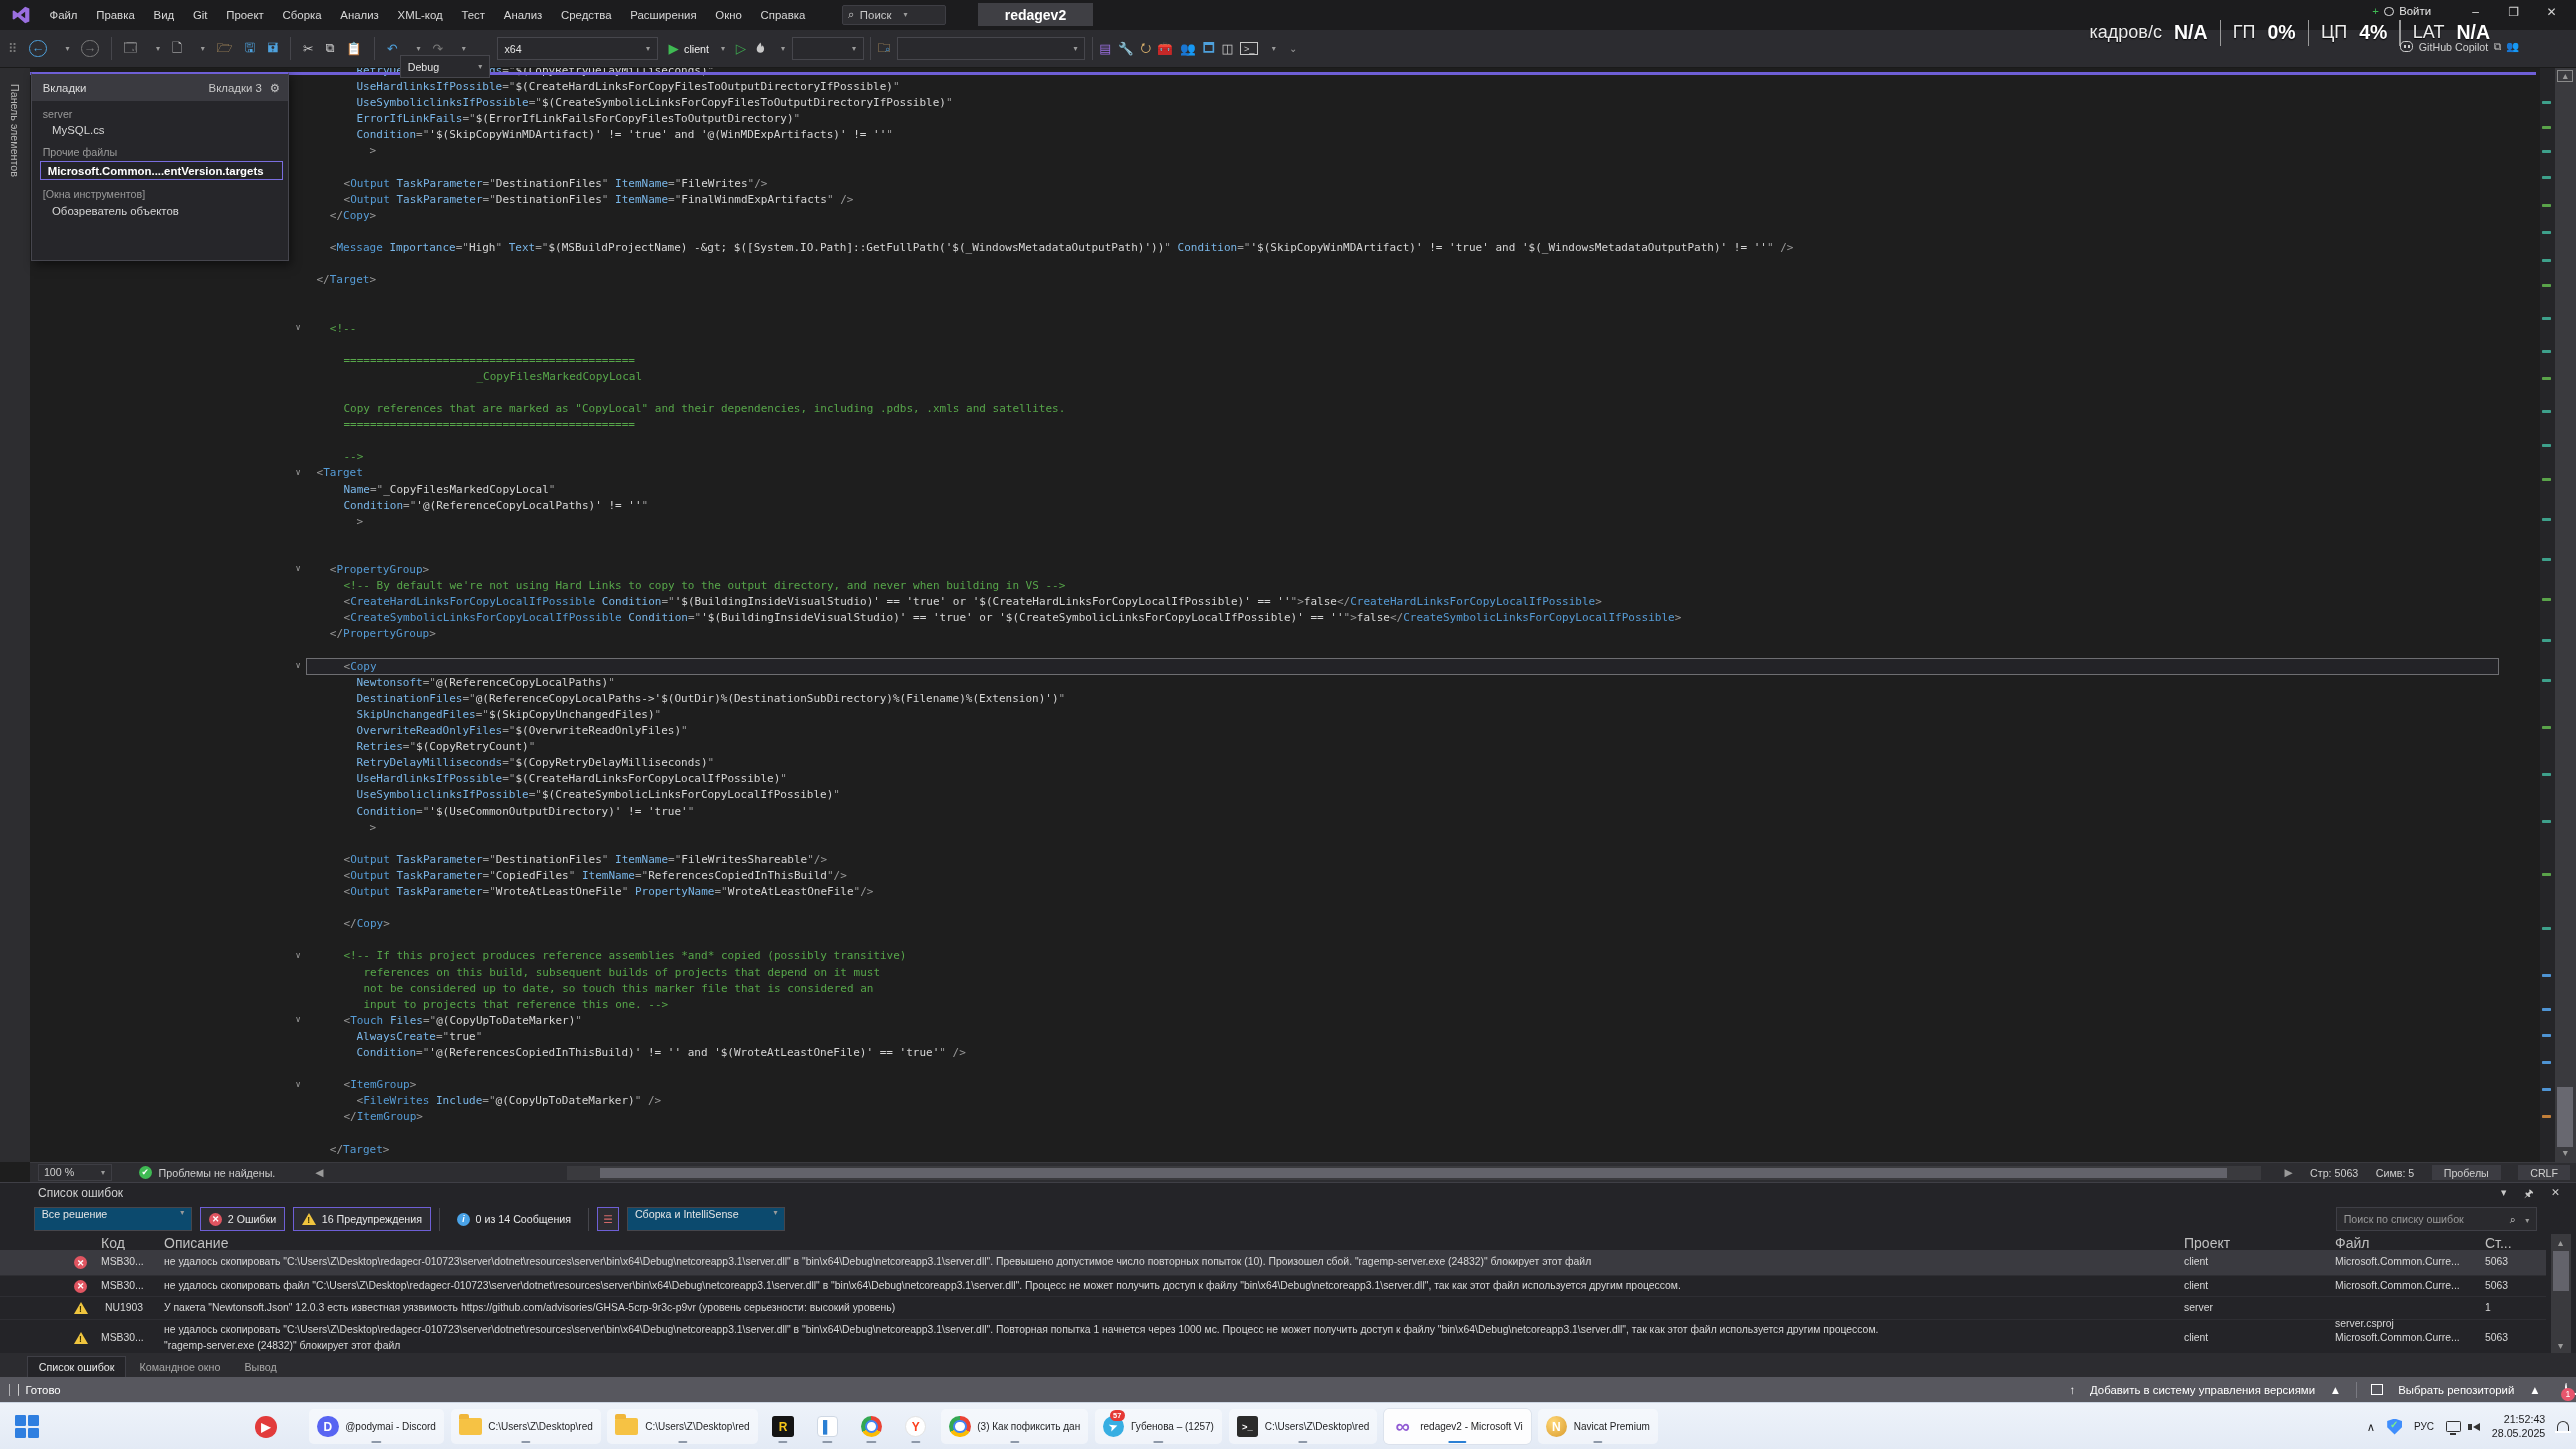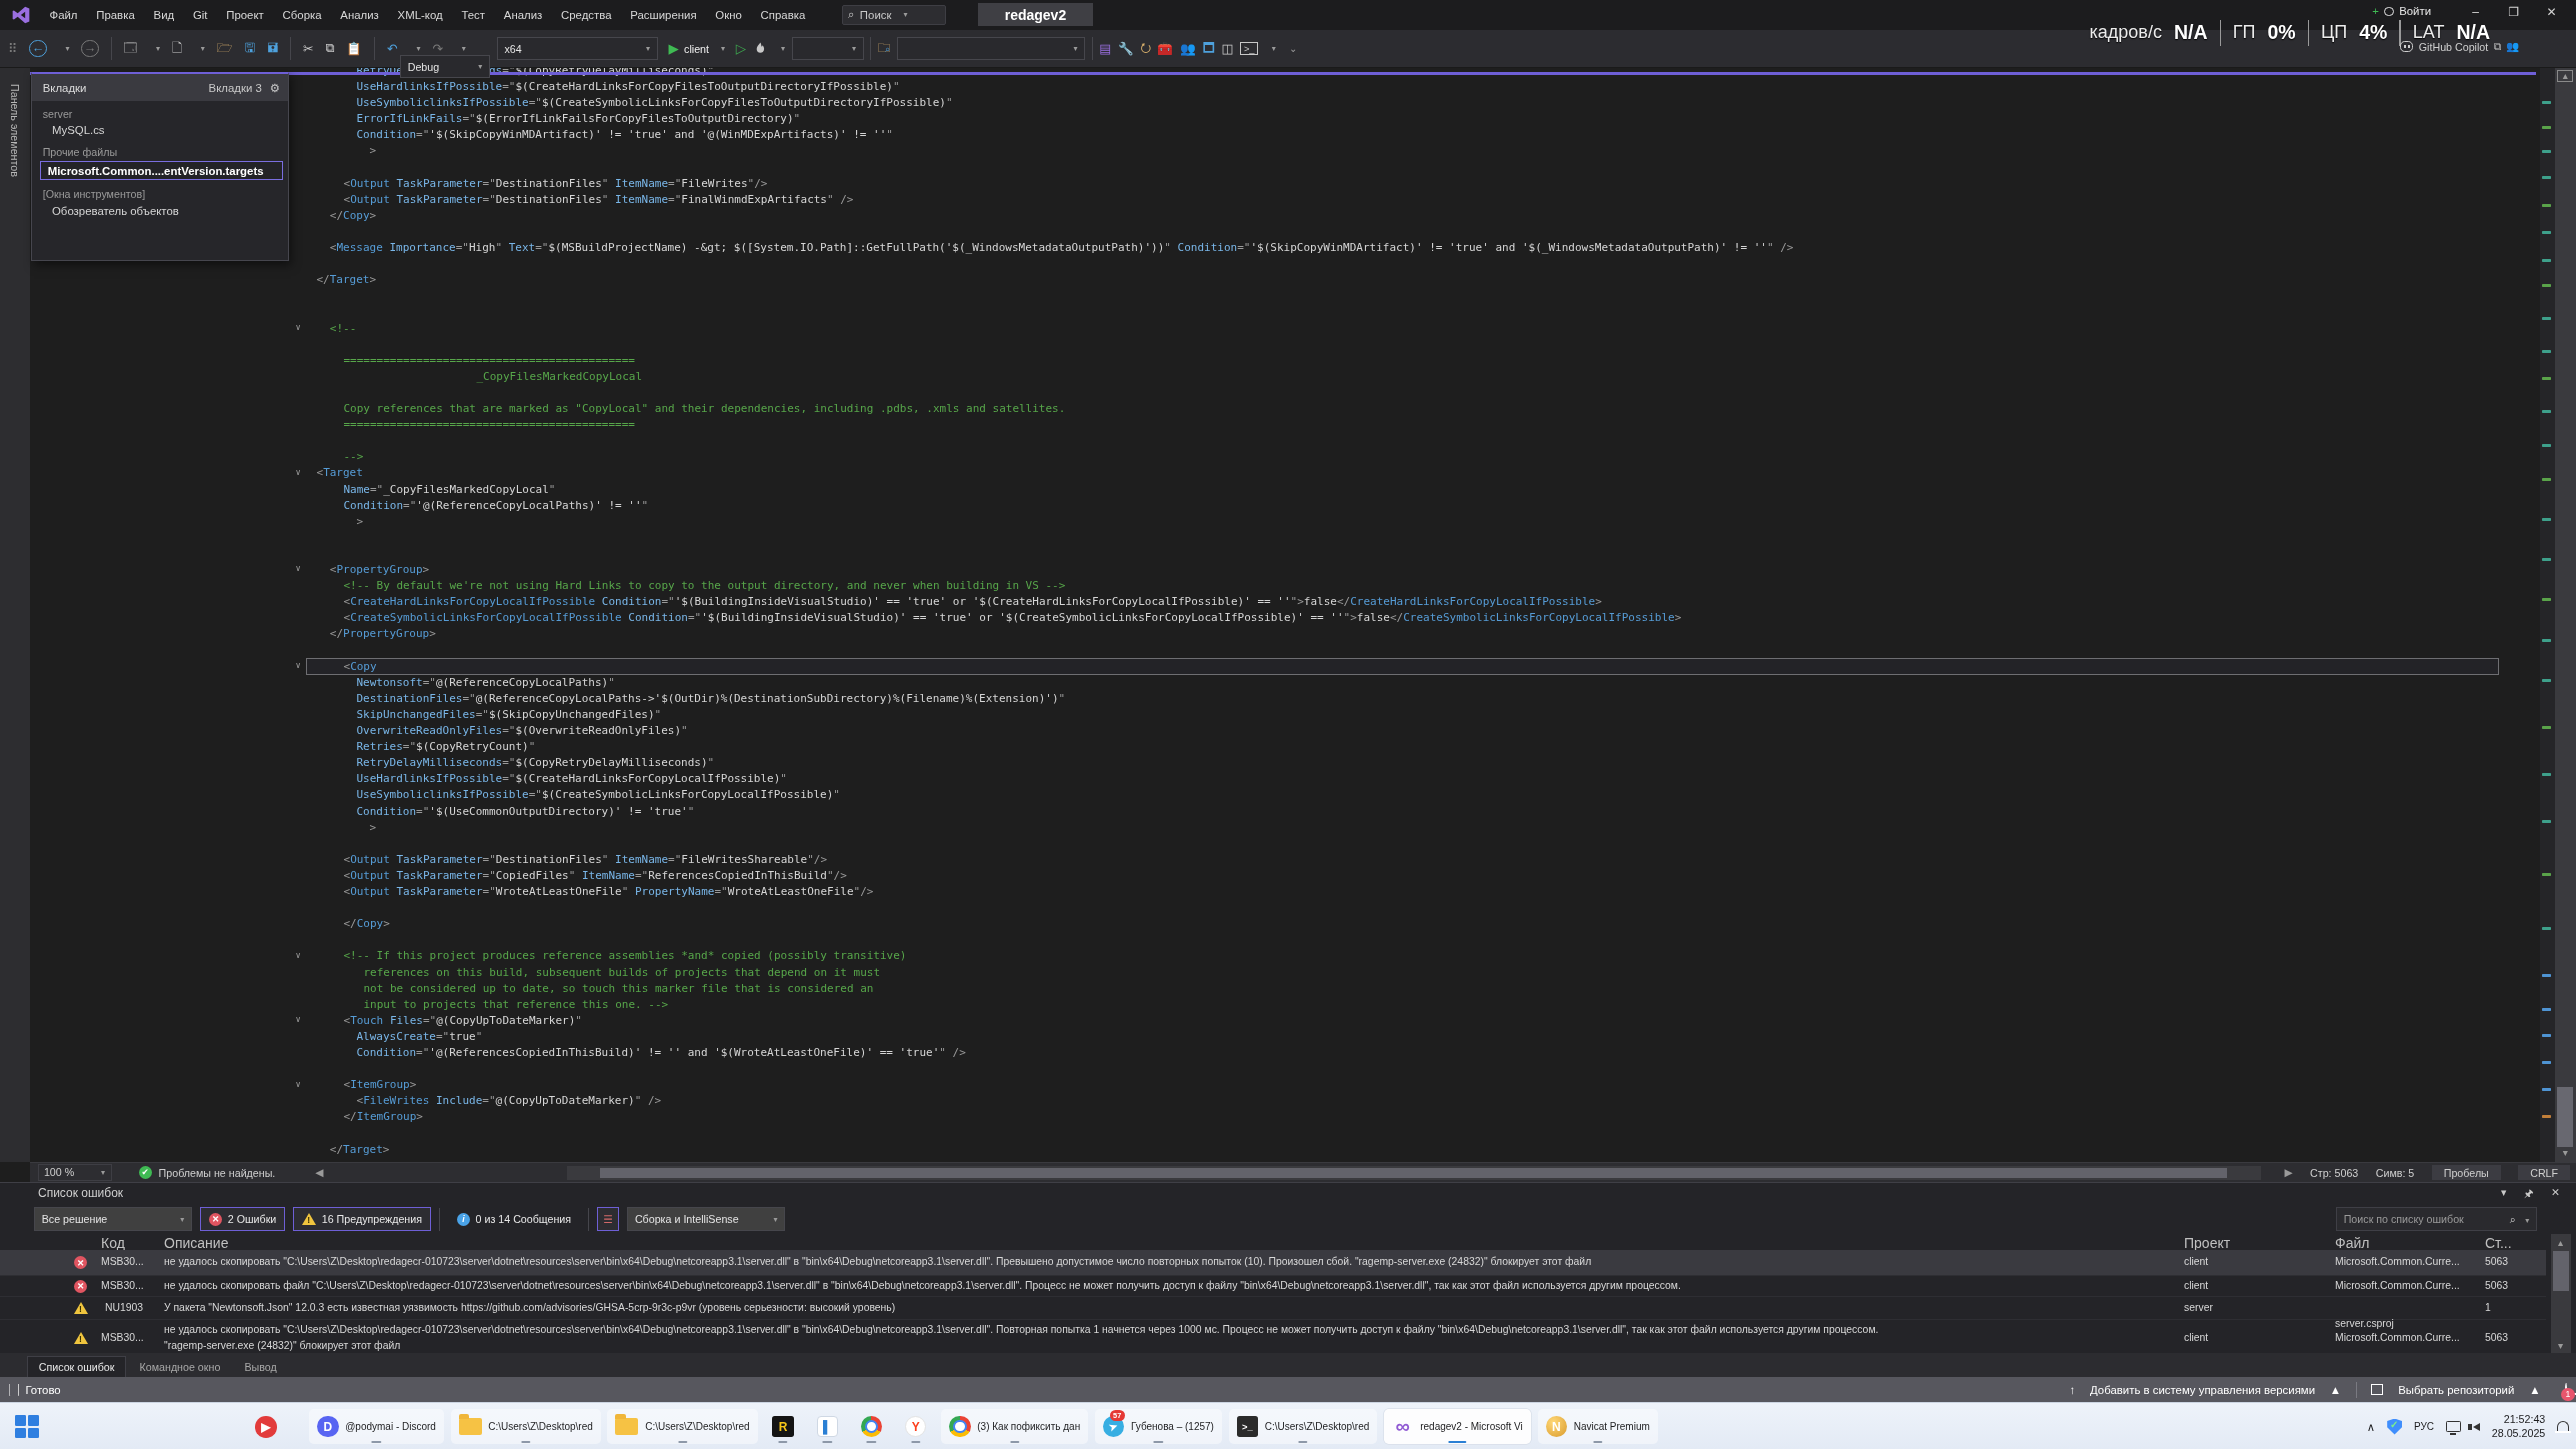--- a/index.html
+++ b/index.html
@@ -92,21 +92,21 @@
   #hthumb { position:absolute; left:2%; width:96%; top:2px; height:10.7px; background:#63636b; }
   #edbar-right { position:absolute; right:5.4px; display:flex; gap:17.4px; align-items:center; }
   .edchip { background:#3c3c42; padding:1.3px 12px; }
 
   
   #panel { position:absolute; left:0; top:1182px; width:2576px; height:195px; background:#242428;
     border-top:0.7px solid #3f3f46; color:#d8d8d8; z-index:6; }
   #panel-title { position:absolute; left:38px; top:2.7px; font-size:12px; color:#cfcfcf; }
   #panel-ctrl { position:absolute; right:16px; top:2.7px; display:flex; gap:17.4px; color:#c9c9c9; font-size:10.7px; }
   #panel-tools { position:absolute; left:34px; top:21.5px; height:29.5px; display:flex; align-items:center; gap:8px; }
-  .ecombo { height:24px; background:#404040; border:0.7px solid #46464c; display:flex; align-items:center;
+  .ecombo { height:24px; background:#0c4a6e; border:0.7px solid #46464c; display:flex; 
     justify-content:space-between; padding:0 6.7px; font-size:10.7px; color:#e4e4e4; }
   .toggle { height:24px; display:flex; align-items:center; gap:5.4px; padding:0 8px; font-size:10.7px;
     border:1.3px solid transparent; color:#e8e8e8; }
   .toggle.on { border-color:#6e5fd6; background:#2d2d32; }
   .errdot { width:13.4px; height:13.4px; border-radius:50%; background:#e05561; color:#fff; font-size:8.7px;
     font-weight:bold; display:flex; align-items:center; justify-content:center; }
   .warntri { width:0; height:0; border-left:7.4px solid transparent; border-right:7.4px solid transparent;
     border-bottom:12.7px solid #f0c53e; position:relative; }
   .warntri:after { content:"!"; position:absolute; left:-2px; top:2px; font-size:8.7px; font-weight:bold; color:#3a3000; }
   .infodot { width:13.4px; height:13.4px; border-radius:50%; background:#4aa3e8; color:#fff; font-size:8.7px;

